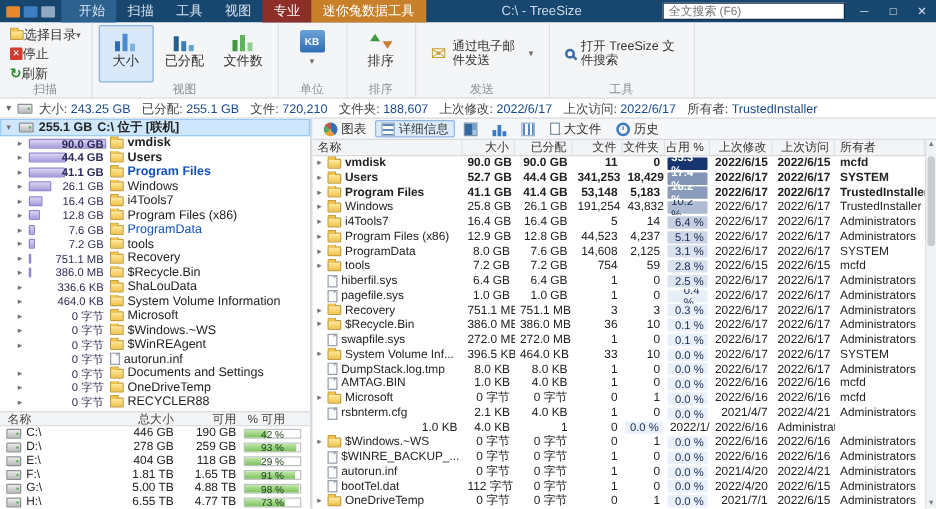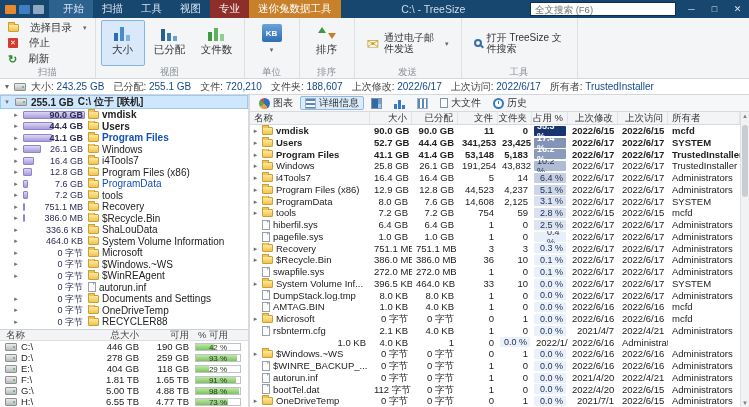--- a/index.html
+++ b/index.html
@@ -20,21 +20,21 @@
   .searchwrap input { width:146px; height:14px; border:1px solid #0e2f4d; font-size:9.5px; padding:0 4px; color:#333;
     font-family:"Liberation Sans","DejaVu Sans",sans-serif; }
   .winctl { display:flex; }
   .winctl span { width:23px; display:flex; align-items:center; justify-content:center; font-size:9px; }
 
   
   .ribbon { height:61px; background:#f4f5f7; border-bottom:1px solid #d4d7db; display:flex; font-size:10.5px; color:#333; }
   .rgroup { position:relative; border-right:1px solid #dddfe3; padding:2px 5px 12px; display:flex; align-items:flex-start; gap:3px; }
   .glabel { position:absolute; left:0; right:0; bottom:0; text-align:center; font-size:9.5px; color:#8a8f96; height:12px; line-height:11px; }
   .rstack { display:flex; flex-direction:column; justify-content:space-between; height:46px; }
-  .sbtn { display:flex; align-items:center; gap:11px; padding:0 3px; height:15px; white-space:nowrap; border-radius:2px;font-family:Liberation Serif, serif; }
+  .sbtn { display:flex; align-items:center; gap:0; padding:0 3px; height:15px; white-space:nowrap; border-radius:2px;font-family:Liberation Serif, serif; }
   .dd { font-size:7px; color:#666; }
   .bbtn { width:44px; height:46px; display:flex; flex-direction:column; align-items:center; gap:2px; padding-top:3px;
     border:1px solid transparent; border-radius:2px; text-align:center; line-height:11px; white-space:nowrap; }
   .bbtn.active { background:#d9e9f9; border-color:#86b3e0; }
   .bbtn.h { flex-direction:row; width:auto; padding:0 6px; gap:5px; text-align:left; height:46px; align-items:center; }
   .bbtn.h .lbl { width:56px; white-space:normal; line-height:11px; font-size:10px; }
 
   .fic { width:11px; height:8px; background:linear-gradient(#ffe9a0,#f2c44a); border:1px solid #c79f3c; border-radius:1px; position:relative; display:inline-block; flex:0 0 auto; }
   .fic::before { content:""; position:absolute; top:-3px; left:-1px; width:5px; height:2px; background:#f2c44a; border:1px solid #c79f3c; border-bottom:none; border-radius:1px 1px 0 0; }
   .file-ic { width:8px; height:10px; background:#fdfdfd; border:1px solid #97a0ab; position:relative; display:inline-block; flex:0 0 auto; }
@@ -559,21 +559,21 @@
             </div>
             <div class="dgrid drowr bold">
               <div class="c namec">
                 <span class="texp">▸</span>
                 <span class="fic"></span>
                 <span>Users</span>
               </div>
               <div class="c num">52.7 GB</div>
               <div class="c num">44.4 GB</div>
               <div class="c num">341,253</div>
-              <div class="c num">23,425</div>
+              <div class="c num">18,429</div>
               <div class="pctc">
                 <div class="pcell" style="background: rgb(131, 148, 182); color: rgb(255, 255, 255);">17.4 %</div>
               </div>
               <div class="c num">2022/6/17</div>
               <div class="c num">2022/6/17</div>
               <div class="c">SYSTEM</div>
             </div>
             <div class="dgrid drowr bold">
               <div class="c namec">
                 <span class="texp">▸</span>

